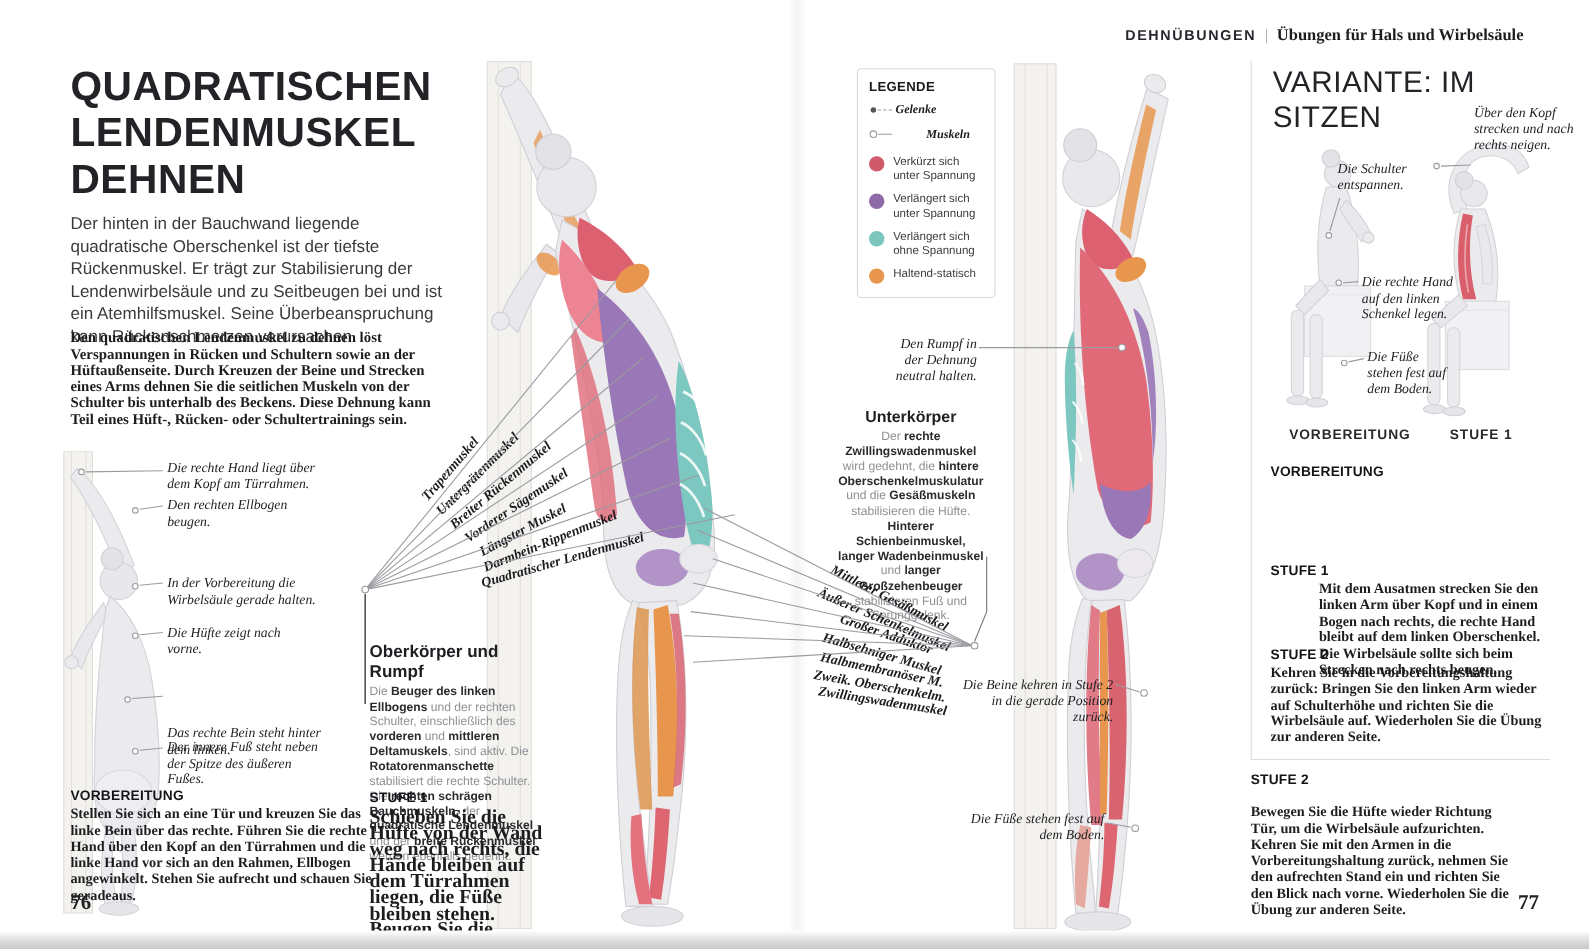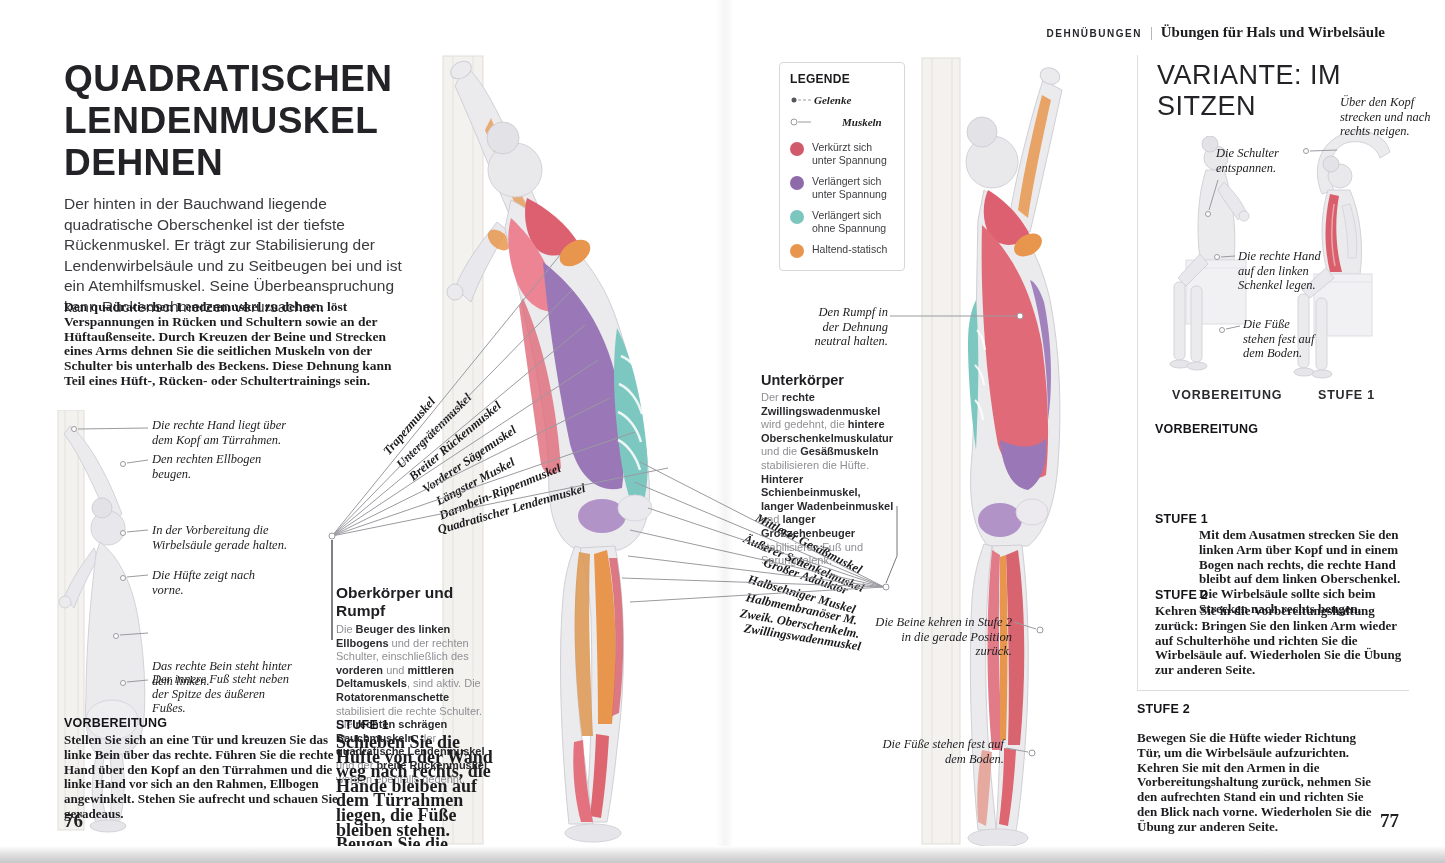--- a/index.html
+++ b/index.html
@@ -1,21 +1,21 @@
 <!DOCTYPE html>
 <html><head>
 <meta charset="utf-8">
 <style>
   html,body{margin:0;padding:0;background:#ffffff;}
   #spread{position:relative;width:1445px;height:863px;background:#fff;overflow:hidden;
           font-family:"Liberation Serif",serif;color:#1f1f22;}
   .abs{position:absolute;}
   
   .hdr{position:absolute;top:24px;right:60px;white-space:nowrap;font-size:14px;}
-  .hdr .kick{font-family:"Liberation Sans",sans-serif;font-weight:700;letter-spacing:1.5px;color:#26262c;font-size:10px;}
+  .hdr .kick{font-family:"Liberation Sans",sans-serif;font-weight:700;letter-spacing:1.5px;color:#26262c;font-size:13px;}
   .hdr .div{color:#9a9aa0;margin:0 8px;}
   .hdr .sub{font-family:"Liberation Serif",serif;font-weight:700;color:#1d1d20;font-size:15px;}
   
   .title{position:absolute;left:64px;top:58px;font-family:"Liberation Sans",sans-serif;
          font-weight:600;font-size:37px;line-height:42px;letter-spacing:0.5px;color:#232327;}
   .intro{position:absolute;left:64px;top:194px;width:350px;font-family:"Liberation Sans",sans-serif;
          font-size:15.5px;line-height:20.5px;color:#3a3a3e;}
   .lead-serif{position:absolute;left:64px;top:300px;width:345px;font-size:13.5px;line-height:14.8px;color:#1d1d20;font-weight:600;}
   
   .ann{position:absolute;font-style:italic;font-weight:400;font-size:12.5px;line-height:14.5px;color:#1d1d20;}
@@ -240,21 +240,21 @@
       <path d="M112,500 C106,560 106,632 112,700 L122,700 C119,632 118,560 120,505 Z" fill="#e07b87"></path>
       <path d="M126,505 C128,560 128,630 126,690 L120,690 C120,630 120,560 120,507 Z" fill="#e8964e"></path>
       <path d="M136,700 C134,734 131,758 128,776 L119,774 C122,748 124,722 124,698 Z" fill="#dd6671"></path>
       <path d="M112,702 C110,734 108,758 106,776 L98,772 C96,744 98,718 102,700 Z" fill="#e6a9a0"></path>
       <ellipse cx="118" cy="788" rx="30" ry="9" fill="#e6e6ea" stroke="#d2d2d8"></ellipse>
     </svg>
   </div>
 
   <div class="ann r" style="left:800px;top:305px;width:88px;">Den Rumpf in der Dehnung neutral halten.</div>
 
-  <div class="abs" style="left:761px;top:372px;width:134px;text-align:left;">
+  <div class="abs" style="left:761px;top:372px;width:134px;text-align:center;">
     <div class="blk-head" style="font-size:14.5px;">Unterkörper</div>
     <div class="mixed"><span class="seg-n">Der </span><span class="seg-b">rechte Zwillingswadenmuskel</span><span class="seg-n"> wird gedehnt, die </span><span class="seg-b">hintere Oberschenkelmuskulatur</span><span class="seg-n"> und die </span><span class="seg-b">Gesäßmuskeln</span><span class="seg-n"> stabilisieren die Hüfte. </span><span class="seg-b">Hinterer Schienbeinmuskel, langer Wadenbeinmuskel</span><span class="seg-n"> und </span><span class="seg-b">langer Großzehenbeuger</span><span class="seg-n"> stabilisieren Fuß und Sprunggelenk.</span></div>
   </div>
 
   <div class="fan-label" style="left:756px;top:510px;transform:rotate(27deg);">Mittlerer Gesäßmuskel</div>
   <div class="fan-label" style="left:744px;top:531px;transform:rotate(23deg);">Äußerer Schenkelmuskel</div>
   <div class="fan-label" style="left:764px;top:555px;transform:rotate(19deg);">Großer Adduktor</div>
   <div class="fan-label" style="left:748px;top:572px;transform:rotate(16deg);">Halbsehniger Muskel</div>
   <div class="fan-label" style="left:746px;top:590px;transform:rotate(12deg);">Halbmembranöser M.</div>
   <div class="fan-label" style="left:740px;top:606px;transform:rotate(10deg);">Zweik. Oberschenkelm.</div>

